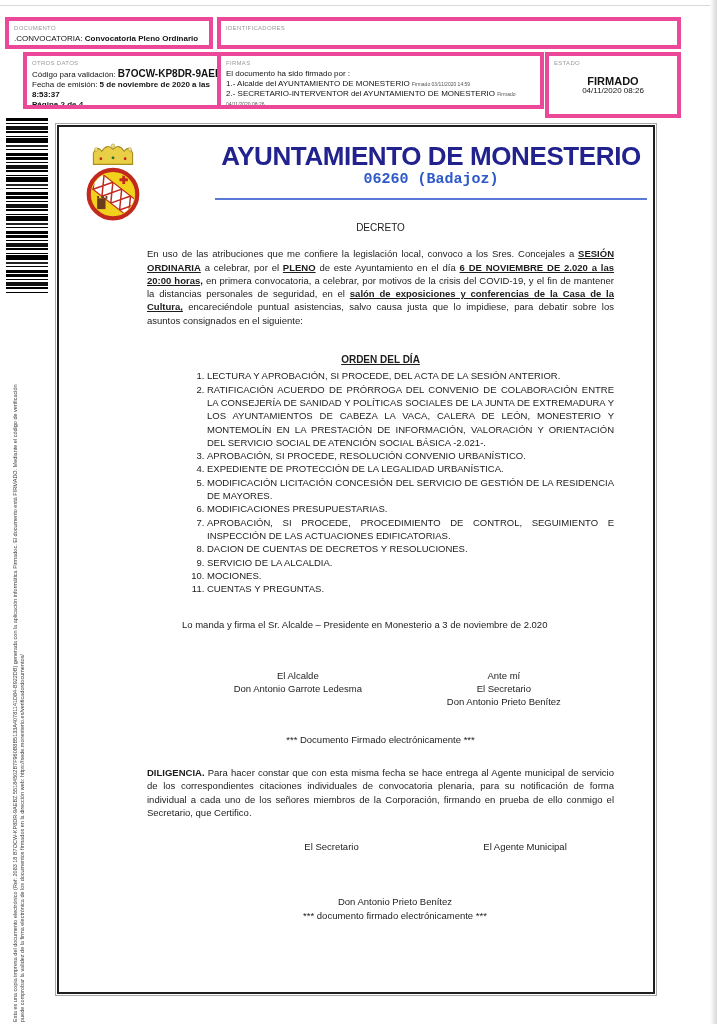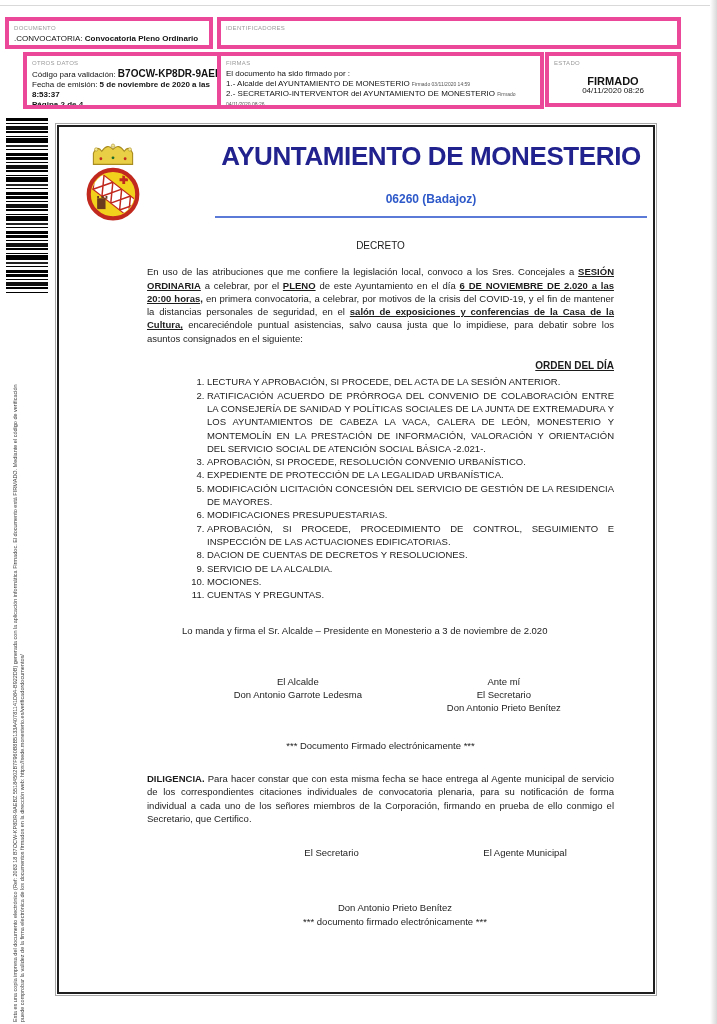--- a/index.html
+++ b/index.html
@@ -13,21 +13,21 @@
   .right-edge { position:absolute; right:0; top:0; width:7px; height:1024px;
     background:linear-gradient(to right,#ffffff,#d8d8d8); }
 
   
   .hdr-box { position:absolute; border:4px solid #ec4899; background:#fff; padding:2px 5px; font-size:8px; line-height:10px; color:#121212; overflow:hidden; }
   .hdr-label { display:block; font-size:6px; color:#9a9a9a; letter-spacing:.3px; margin-bottom:1px; }
   #box-documento { left:5px; top:17px; width:208px; height:32px; }
   #box-identificadores { left:217px; top:17px; width:464px; height:32px; }
   #box-otros { left:23px; top:52px; width:225px; height:57px; }
   #box-firmas { left:217px; top:52px; width:327px; height:57px; }
-  #box-estado { left:545px; top:52px; width:136px; height:55px; }
+  #box-estado { left:545px; top:52px; width:136px; height:66px; }
   .b { font-weight:bold; }
   .codigo-val { font-weight:bold; font-size:10px; }
   .firmado-small { font-size:5px; color:#555; }
   .estado-status { text-align:center; font-weight:bold; font-size:11px; margin-top:8px; }
   .estado-date { text-align:center; font-size:8px; }
 
   
   .barcode { position:absolute; left:6px; top:118px; width:42px; height:176px;
     background:repeating-linear-gradient(to bottom,
       #000 0 3px,#fff 3px 5px,#000 5px 6px,#fff 6px 8px,#111 8px 12px,#fff 12px 13px,
@@ -43,26 +43,26 @@
 
   
   .doc-frame { position:absolute; left:57px; top:125px; width:598px; height:869px;
     border:2px solid #1f1f1f; outline:1px solid #a8a8a8; outline-offset:1px; background:#fff; }
   .crest { position:absolute; left:26px; top:13px; width:56px; height:86px; }
 
   .masthead { margin:14px 0 0 156px; width:432px; text-align:center;
     border-bottom:2px solid #5b79d6; padding-bottom:10px; }
   .masthead h1 { font-size:26px; font-weight:bold; color:#22228e; letter-spacing:-0.4px;
     line-height:30px; white-space:nowrap; }
-  .masthead h2 { font-size:12px; font-weight:bold; color:#2e59c9; margin-top:21px; }
+  .masthead h2 { font-size:15px; font-weight:bold; color:#2e59c9; margin-top:0;font-family:Liberation Mono, monospace; }
 
   .main-col { margin-left:88px; width:467px; font-size:9.5px; line-height:13.3px; }
   .decreto { text-align:center; font-weight:normal; margin-top:21px; font-size:10px; }
   .intro { text-align:justify; margin-top:13px; }
-  .orden-title { text-align:right; font-weight:bold; text-decoration:underline; margin-top:14px; font-size:10px; }
+  .orden-title { text-align:center; font-weight:bold; text-decoration:underline; margin-top:26px; font-size:10px; }
   ol.orden { margin-top:3px; padding-left:60px; }
   ol.orden li { text-align:justify; }
   .closing { margin-top:23px; padding-left:35px; }
   .sig-row { display:flex; margin-top:37px;gap:37px; }
   .sig-left { margin-left:70px; width:220px; text-align:center; }
   .sig-right { margin-left:auto; margin-right:22px; width:240px; text-align:center; }
   .signed-note { text-align:center; margin-top:24px; }
   .diligencia { text-align:justify; margin-top:20px; }
   .sig-row2 { display:flex; margin-top:21px; }
   .sig2-left { margin-left:100px; width:190px; text-align:center; }

